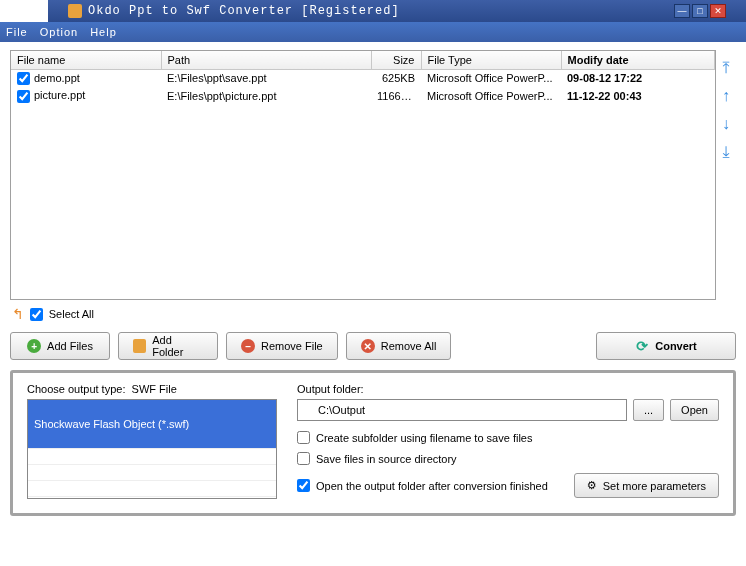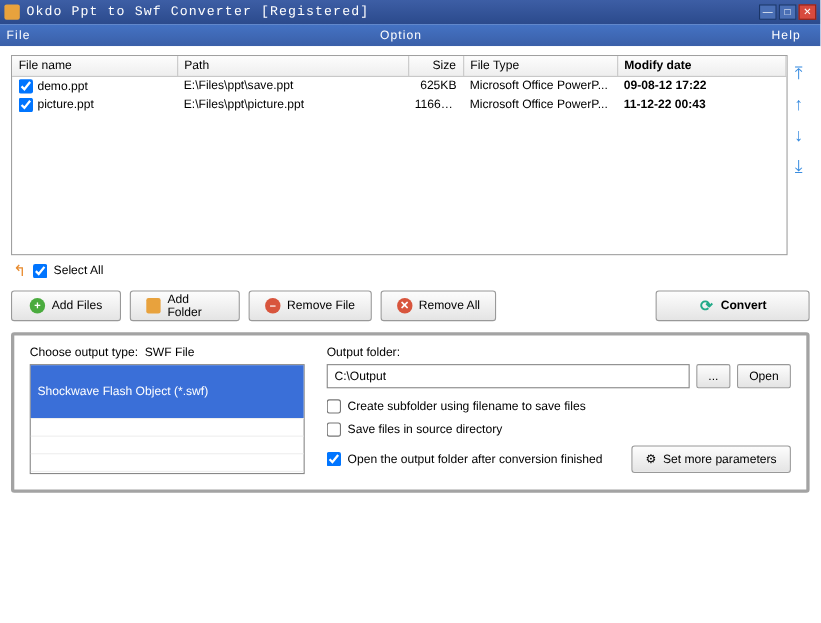--- a/index.html
+++ b/index.html
@@ -1,30 +1,30 @@
 <!DOCTYPE html>
 <html><head>
 <meta charset="utf-8">
 <style>
 * { box-sizing: border-box; margin: 0; padding: 0; font-family: Tahoma, Arial, sans-serif; font-size: 11px; }
 body { background: #fff; width: 746px; height: 566px; overflow: hidden; }
 
-.titlebar { background: linear-gradient(#3d5ea5, #2b4a8c); height: 22px; display: flex; align-items: center; padding: 0 4px; color: #fff; }
+.titlebar { background: linear-gradient(#3d5ea5, #2b4a8c); height: 22px; display: flex; align-items: center; padding: 0 20px; color: #fff; margin-left: 48px; }
 .titlebar .logo { width: 14px; height: 14px; background: #e8a23d; border-radius: 2px; margin-right: 6px; }
 .titlebar .title { flex: 1; font-family: "Courier New", monospace; font-size: 12px; letter-spacing: 1px; }
 .titlebar .winbtn { width: 16px; height: 14px; background: #4a6fb5; border: 1px solid #1a3568; margin-left: 2px; display: flex; align-items: center; justify-content: center; color: #fff; font-size: 9px; cursor: pointer; }
 .titlebar .winbtn.close { background: #d84a3e; border-color: #8c2018; }
 
-.menubar { background: linear-gradient(#4573c4, #3a5fa8); height: 20px; display: flex; align-items: center; padding: 0 6px; color: #fff; font-family: "Courier New", monospace; font-size: 12px; letter-spacing: 1px; justify-content: space-between; }
+.menubar { background: linear-gradient(#4573c4, #3a5fa8); height: 20px; display: flex; align-items: center; padding: 0 6px; color: #fff; font-family: "Courier New", monospace; font-size: 12px; letter-spacing: 1px; }
 .menubar span { margin-right: 12px; cursor: pointer; }
 
 .content { padding: 8px 10px; background: #fff; }
 
 .filegrid-wrap { display: flex; }
-.filegrid { flex: 1; border: 1px solid #a0a0a0; height: 182px; background: #fff; overflow: hidden; }
+.filegrid { flex: 1; border: 1px solid #a0a0a0; height: 250px; background: #fff; overflow: hidden; }
 .filegrid table { width: 100%; border-collapse: collapse; table-layout: fixed; }
 .filegrid th { background: linear-gradient(#fdfdfd, #eee); border-right: 1px solid #c8c8c8; border-bottom: 1px solid #c8c8c8; padding: 2px 6px; text-align: left; font-weight: normal; height: 18px; }
 .filegrid td { padding: 2px 6px; white-space: nowrap; overflow: hidden; text-overflow: ellipsis; }
 .filegrid .col-name { width: 150px; }
 .filegrid .col-path { width: 210px; }
 .filegrid .col-size { width: 50px; text-align: right; }
 .filegrid .col-type { width: 140px; }
 .filegrid .col-date { width: auto; font-weight: bold; }
 .filegrid input[type=checkbox] { vertical-align: middle; margin-right: 4px; }
 
@@ -49,21 +49,21 @@
 .bottom-left { width: 250px; }
 .bottom-left .lbl { margin-bottom: 4px; }
 .typelist { border: 1px solid #888; height: 100px; background: #fff; }
 .typelist .item { padding: 18px 6px; }
 .typelist .item.sel { background: #3a6fd8; color: #fff; }
 .typelist .empty-row { height: 16px; border-top: 1px solid #eee; }
 
 .bottom-right { flex: 1; }
 .bottom-right .lbl { margin-bottom: 4px; }
 .outrow { display: flex; gap: 6px; margin-bottom: 10px; }
-.outrow input[type=text] { flex: 1; border: 1px solid #888; padding: 3px 6px; height: 22px; }
+.outrow input[type=text] { flex: 1; border: 1px solid #888; padding: 3px 20px; height: 22px; }
 .smallbtn { background: linear-gradient(#fdfdfd, #e4e4e4); border: 1px solid #999; border-radius: 2px; height: 22px; padding: 0 10px; cursor: pointer; }
 .chkrow { display: flex; align-items: center; gap: 6px; margin-bottom: 8px; }
 .chkrow input { }
 .moreparams { float: right; background: linear-gradient(#fdfdfd, #e4e4e4); border: 1px solid #999; border-radius: 3px; padding: 5px 12px; cursor: pointer; display: flex; align-items: center; gap: 6px; }
 .bottom-right-last { display: flex; align-items: center; justify-content: space-between; }
 </style>
 </head>
 <body>
 
 <div class="titlebar">

